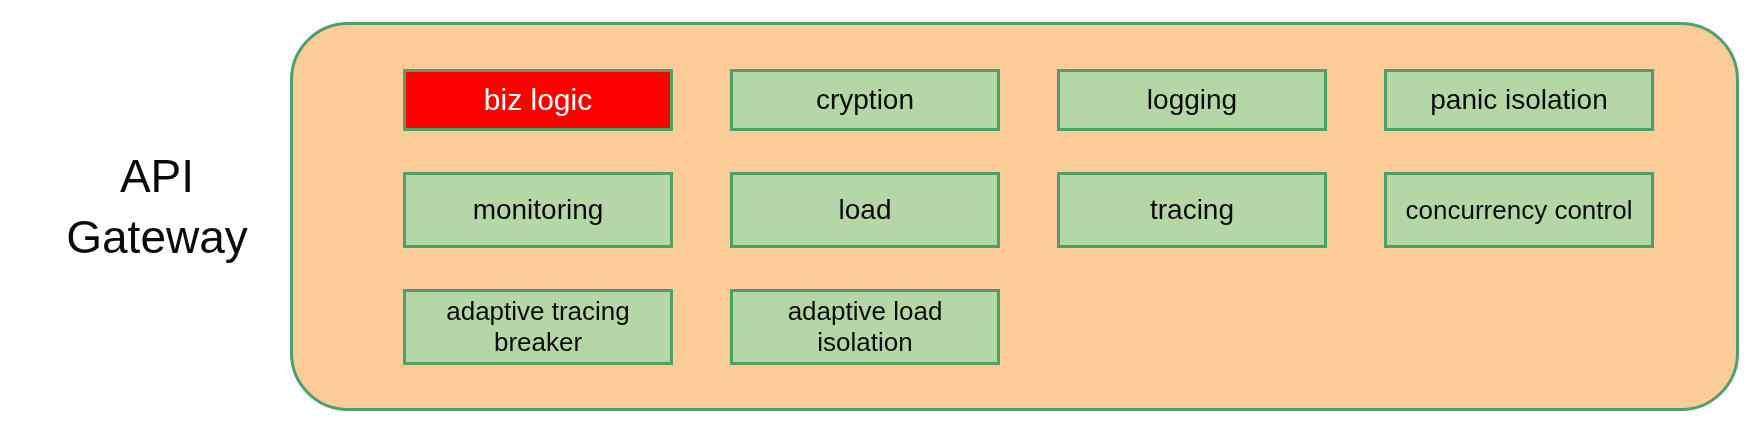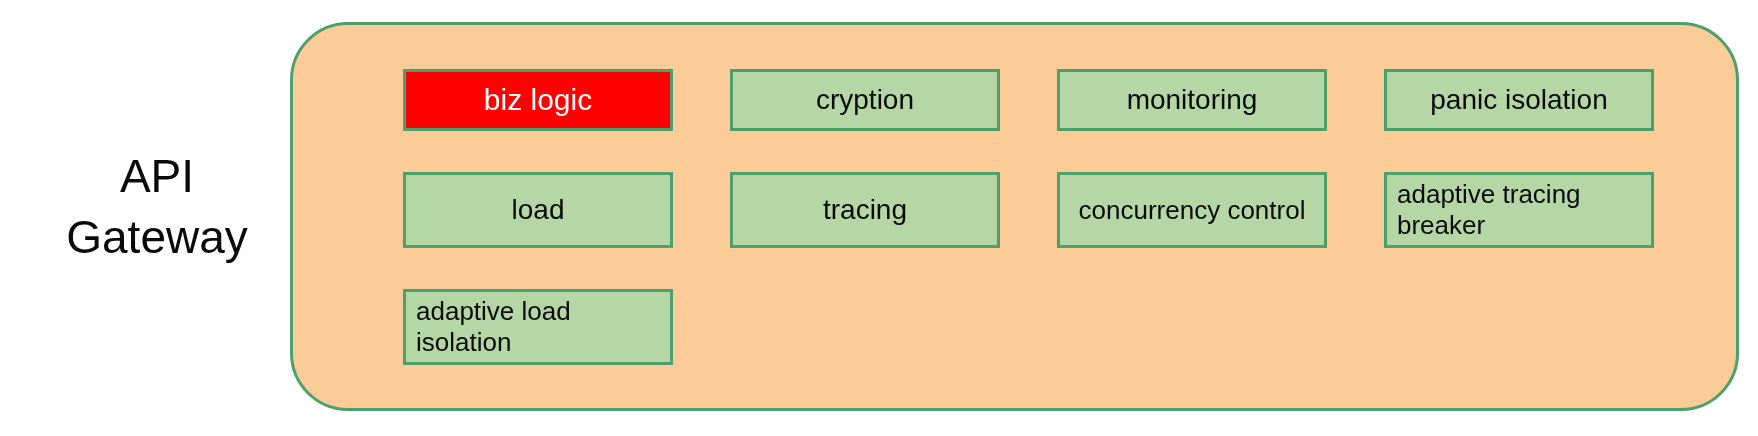--- a/index.html
+++ b/index.html
@@ -49,20 +49,21 @@
     column-gap: 57px;
     row-gap: 41px;
   }
 
   .box {
     background: var(--box-fill);
     border: 3px solid var(--box-border);
     display: flex;
     align-items: center;
     justify-content: center;
+    text-align: center;
     font-size: 28px;
     line-height: 1.18;
     color: var(--text-color);
     padding: 6px 10px;
   }
   .box.highlight {
     background: var(--highlight-fill);
     color: var(--highlight-text);
     font-size: 30px;
   }
@@ -73,22 +74,23 @@
 
 <div class="stage">
 
   <div class="gateway-label">API Gateway</div>
 
   <div class="gateway-container">
 
     <div class="box-grid">
       <div class="box highlight">biz logic</div>
       <div class="box">cryption</div>
+      <div class="box">logging</div>
+      <div class="box">panic isolation</div>
       <div class="box">monitoring</div>
-      <div class="box">panic isolation</div>
       <div class="box">load</div>
       <div class="box">tracing</div>
       <div class="box two-line">concurrency control</div>
       <div class="box two-line">adaptive tracing breaker</div>
       <div class="box two-line">adaptive load isolation</div>
     </div>
 
   </div>
 </div>
 

